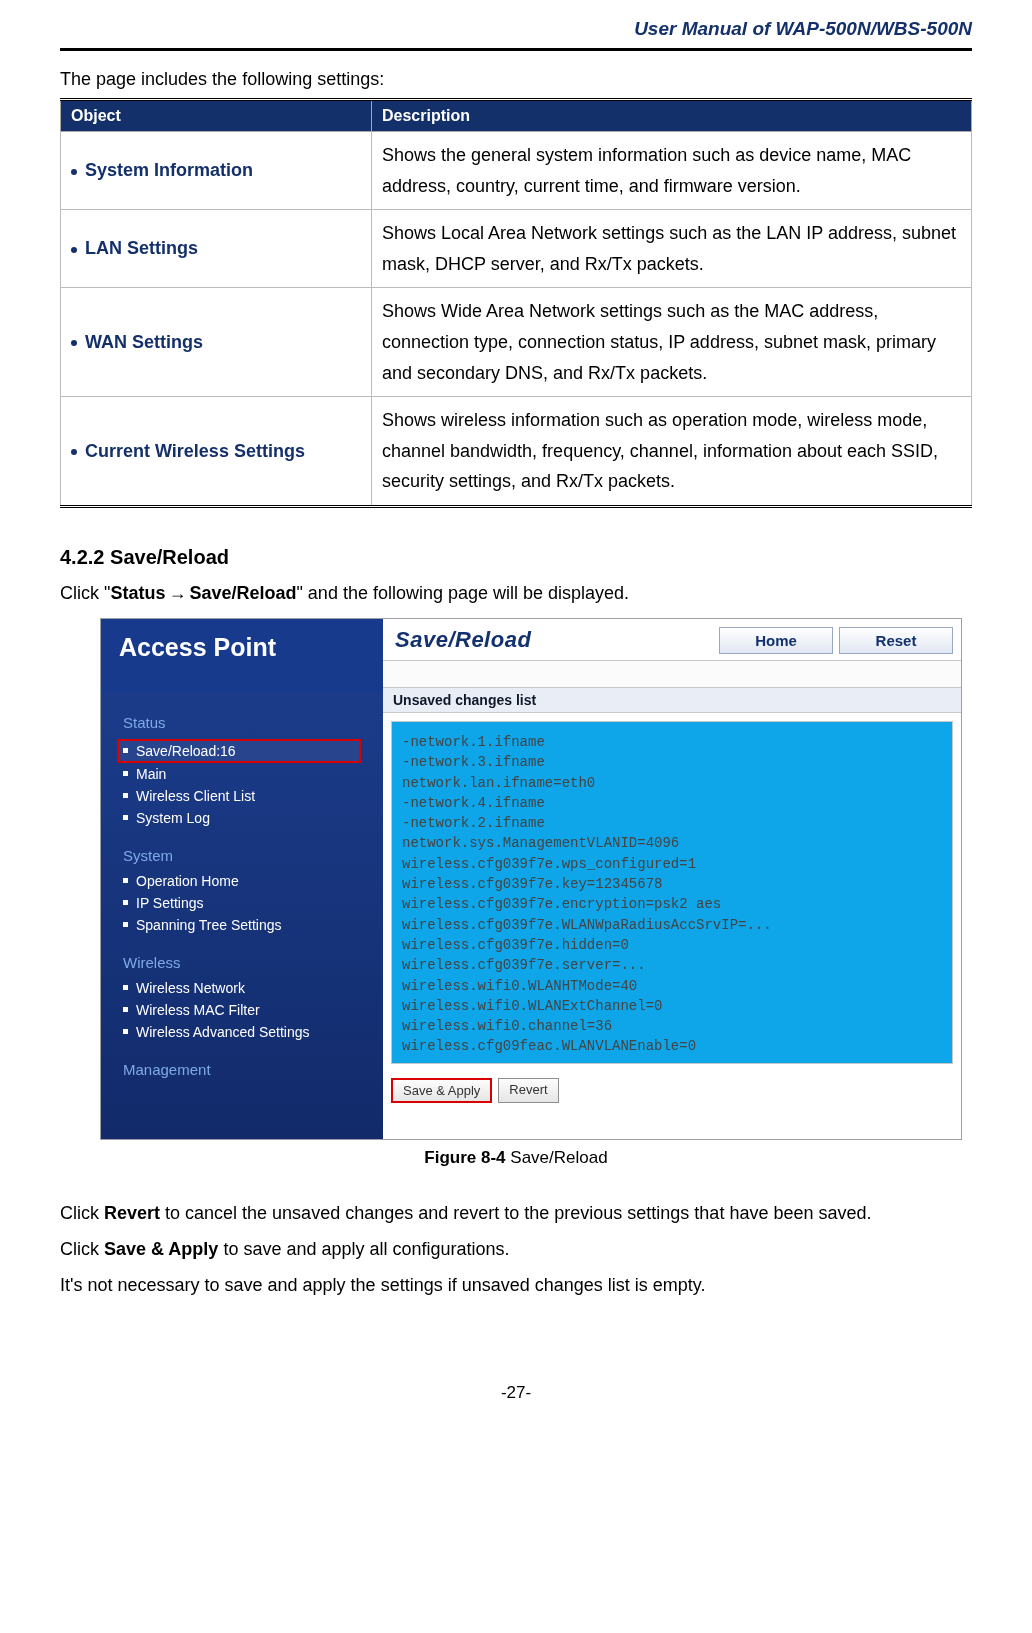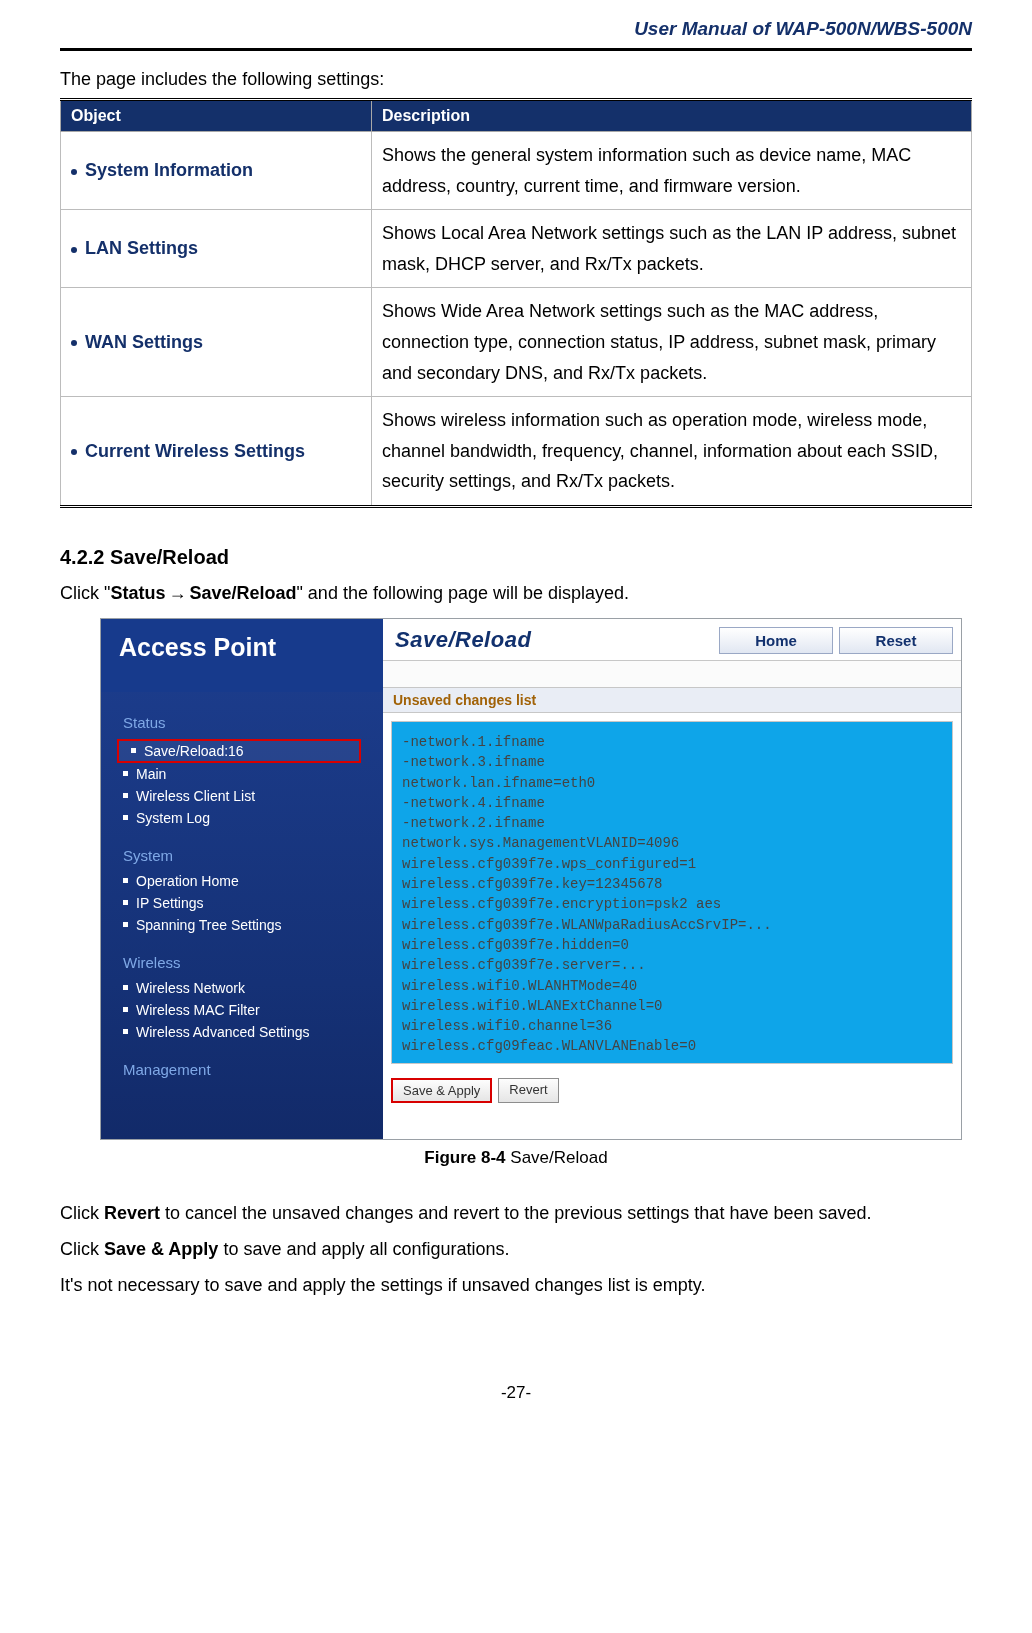--- a/index.html
+++ b/index.html
@@ -117,21 +117,21 @@
     padding: 3px 0;
     font-size: 14px;
   }
   .navitem .sq {
     width: 5px; height: 5px; background:#fff; margin-right:8px;
     display:inline-block;
   }
   .navitem.sel {
     border: 2px solid #d80000;
     background: rgba(255,255,255,0.06);
-    padding: 2px 12px;
+    padding: 2px 4px;
     margin-left: -6px;
     margin-top: 8px;
   }
 
   .ap-main {
     flex: 1;
     background: #fff;
     display: flex;
     flex-direction: column;
   }
@@ -165,21 +165,21 @@
     height: 26px;
     border-bottom: 1px solid #c7c7c7;
     background: #fbfbfb;
   }
   .sect-h {
     background: #e9edf5;
     border-bottom: 1px solid #c7c7c7;
     padding: 4px 10px;
     font-weight: bold;
     font-size: 14px;
-    color: #a16207;
+    color: #0f172a;
   }
   .changes {
     border: 1px solid #c7c7c7;
     margin: 8px;
     background: #0ea5e9;
     padding: 10px 10px 6px 10px;
     font-family: "Courier New", monospace;
     font-size: 14px;
     line-height: 1.45;
     color: #444;

